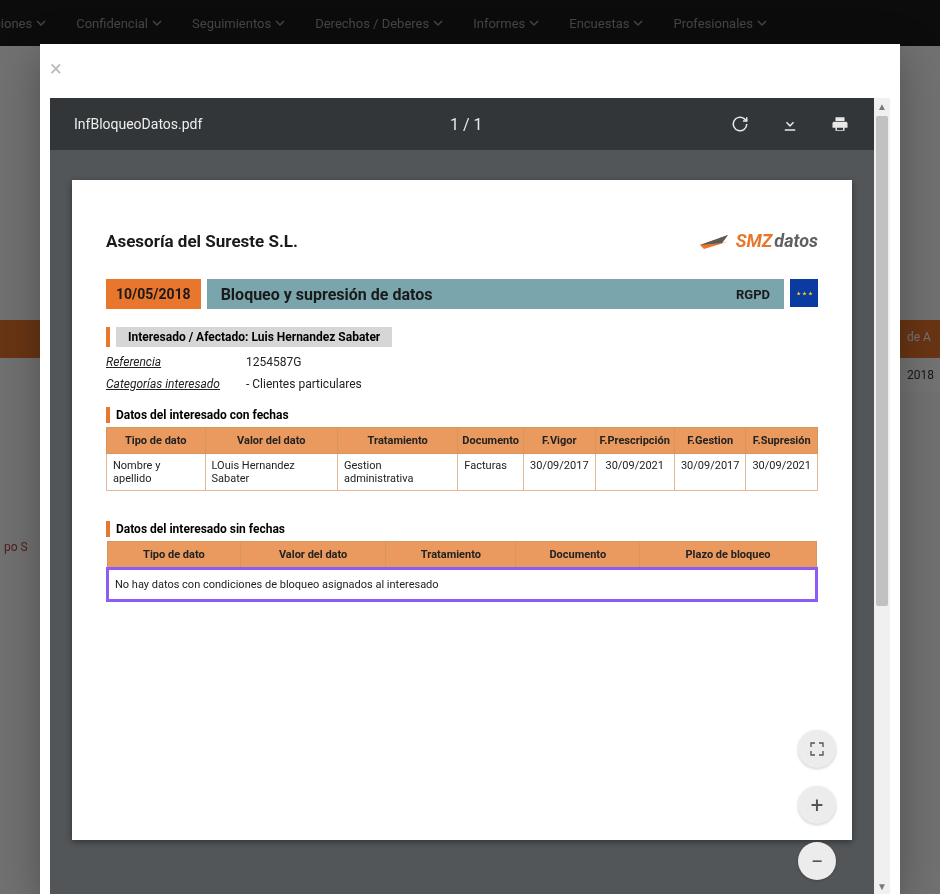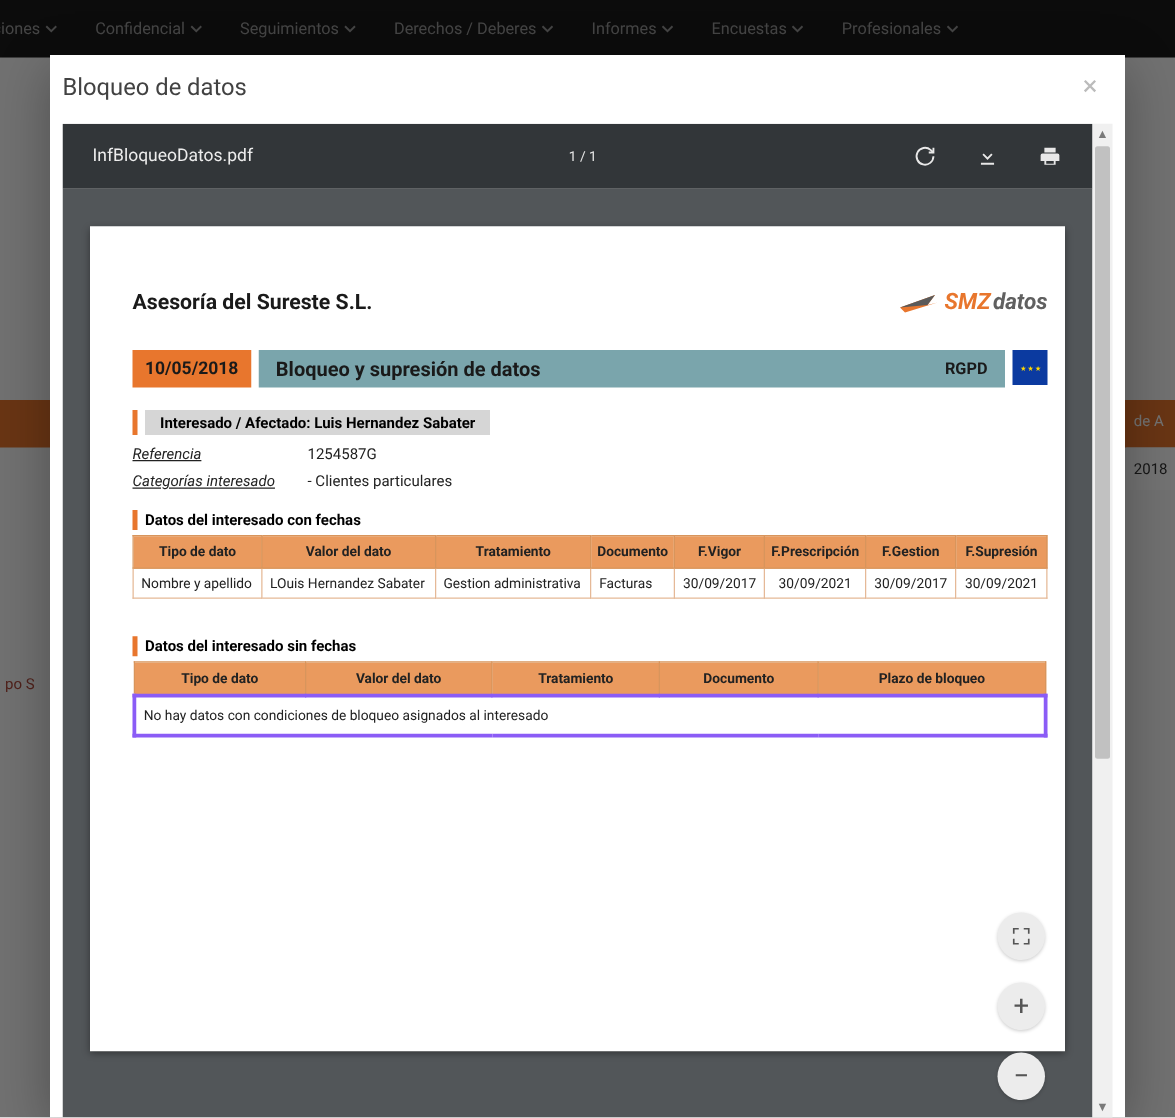--- a/index.html
+++ b/index.html
@@ -22,25 +22,25 @@
   .modal{ position:absolute; top:44px; left:40px; right:40px; bottom:0; background:#fff; z-index:10; display:flex; flex-direction:column; box-shadow:0 10px 40px rgba(0,0,0,0.3);}
   .modal-header{ display:flex; align-items:center; justify-content:space-between; padding:14px 22px 18px 10px;}
   .modal-title{ font-size:19px; color:#424242; font-weight:400;}
   .modal-close{ color:#bbb; font-size:22px; cursor:pointer; line-height:1; }
 
   
   .pdf-frame{ flex:1; margin:0 10px 0 10px; display:flex; flex-direction:row; background:#fff; position:relative;}
   .pdf-scroll-area{ flex:1; position:relative; overflow:hidden; }
   .pdf-toolbar{ height:52px; background:#323639; display:flex; align-items:center; color:#ededed; font-size:14px; padding:0 24px; justify-content:space-between;}
   .pdf-toolbar .left{display:flex; align-items:center;}
-  .pdf-toolbar .center{font-size:11px; color:#e8e8e8;}
+  .pdf-toolbar .center{font-size:16px; color:#e8e8e8;}
   .pdf-toolbar .right{display:flex; align-items:center; gap:30px;}
   .pdf-toolbar .icon-btn{ cursor:pointer; width:20px; height:20px; display:flex; align-items:center; justify-content:center;}
   .pdf-canvas-wrap{ background:#525659; padding:30px 22px 30px 22px; overflow:auto; position:absolute; top:52px; left:0; right:0; bottom:0; }
-  .pdf-page{ background:#fff; width:100%; min-height:660px; box-shadow:0 2px 6px rgba(0,0,0,0.4); padding:50px 14px 20px 34px;}
+  .pdf-page{ background:#fff; width:100%; min-height:660px; box-shadow:0 2px 6px rgba(0,0,0,0.4); padding:50px 34px 20px 34px;}
 
   
   .scroll-fake{ width:16px; background:#f0f0f0; display:flex; flex-direction:column; align-items:center;}
   .scroll-thumb{ background:#c1c1c1; width:12px; border-radius:2px; margin-top:2px; height:490px;}
   .scroll-arrow{ font-size:10px; color:#7a7a7a; height:16px; display:flex;align-items:center;justify-content:center;cursor:pointer;}
 
   
   .floaters{ position:absolute; right:38px; bottom:14px; display:flex; flex-direction:column; gap:18px; z-index:20;}
   .fab{ width:38px; height:38px; border-radius:50%; background:#ececec; display:flex; align-items:center; justify-content:center; cursor:pointer; box-shadow:0 1px 3px rgba(0,0,0,0.2); color:#555;}
 
@@ -131,21 +131,20 @@
           <path d="M1 3l4 4 4-4" stroke="#9a9a9a" fill="none" stroke-width="1.5"></path>
         </svg>
       </div>
     </div>
 </div>
 
 <div class="overlay"></div>
 
 <div class="modal">
   <div class="modal-header">
-    <div class="modal-title">Bloqueo de datos</div>
     <div class="modal-close">×</div>
   </div>
 
   <div class="pdf-frame">
     <div class="pdf-scroll-area">
       <div class="pdf-toolbar">
         <div class="left">
           <span>InfBloqueoDatos.pdf</span>
         </div>
         <div class="center">1  /  1</div>

